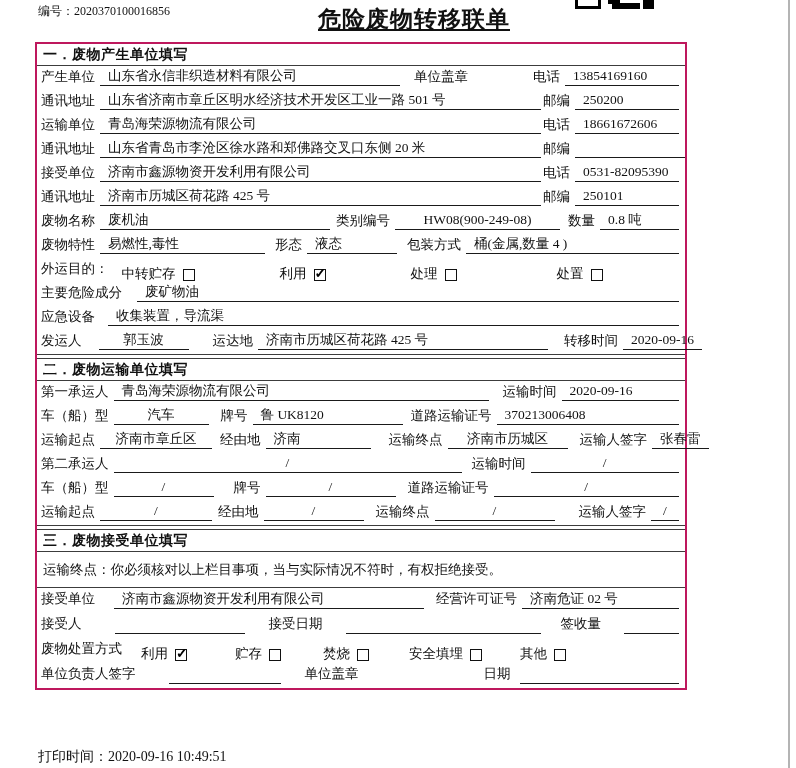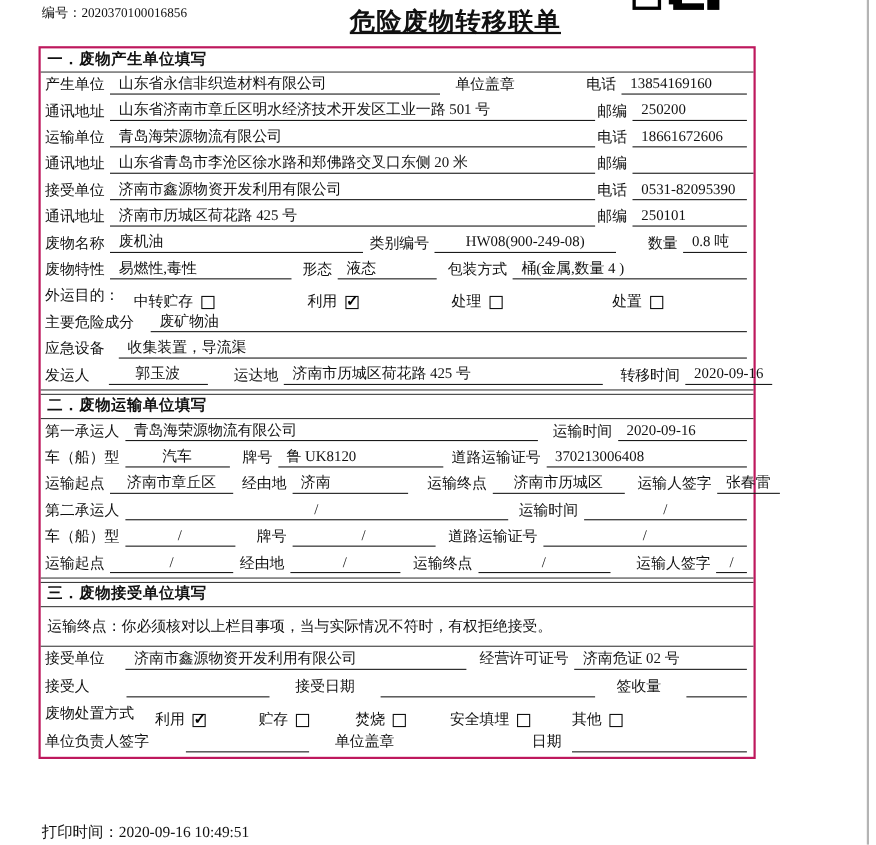--- a/index.html
+++ b/index.html
@@ -99,21 +99,21 @@
           <span class="lb">通讯地址</span>
           <span class="fd" style="width: 441px;">济南市历城区荷花路 425 号</span>
           <span class="lb">邮编</span>
           <span class="fd flex">250101</span>
         </div>
         <div class="row">
           <span class="lb">废物名称</span>
           <span class="fd" style="width: 230px;">废机油</span>
           <span class="lb" style="margin-left: 4px;">类别编号</span>
           <span class="fd ctr" style="width: 165px;">HW08(900-249-08)</span>
-          <span class="lb" style="margin-left: 27px;">数量</span>
+          <span class="lb" style="margin-left: 6px;">数量</span>
           <span class="fd flex">0.8 吨</span>
         </div>
         <div class="row">
           <span class="lb">废物特性</span>
           <span class="fd" style="width: 165px;">易燃性,毒性</span>
           <span class="lb" style="margin-left: 8px;">形态</span>
           <span class="fd" style="width: 90px;">液态</span>
           <span class="lb" style="margin-left: 8px;">包装方式</span>
           <span class="fd flex">桶(金属,数量 4 )</span>
         </div>

